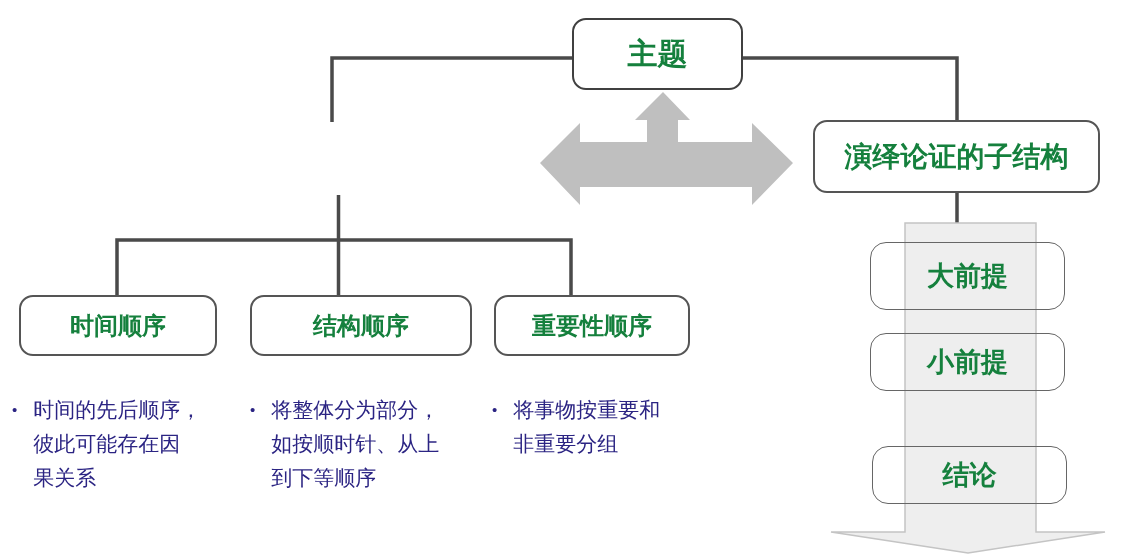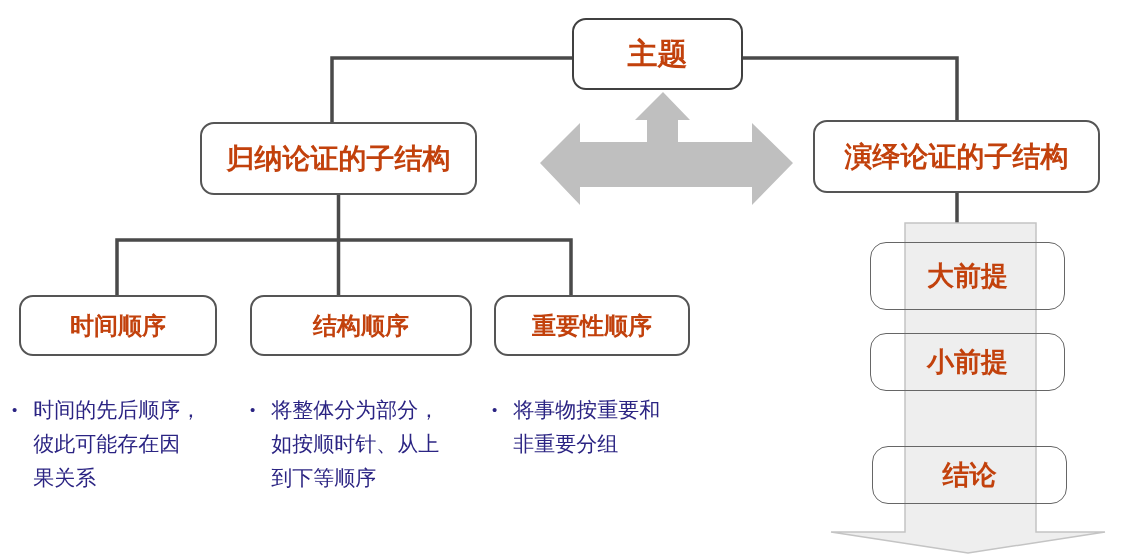--- a/index.html
+++ b/index.html
@@ -8,21 +8,21 @@
     font-family: "Liberation Sans", "DejaVu Sans", sans-serif;
     width: 1135px; height: 559px; position: relative; overflow: hidden;
   }
   .canvas { position: absolute; left: 0; top: 0; width: 1135px; height: 559px; }
   svg.layer { position: absolute; left: 0; top: 0; z-index: 0; }
 
   .node {
     position: absolute; z-index: 2;
     display: flex; align-items: center; justify-content: center;
     border: 2px solid #555555; border-radius: 14px;
-    color: #c2410c; font-weight: 600; background: transparent;
+    color: #15803d; font-weight: 600; background: transparent;
     white-space: nowrap;
   }
   .node-topic      { left: 572px; top: 18px;  width: 171px; height: 72px; font-size: 30px; border-color: #404040; border-width: 2.5px; }
   .node-inductive  { left: 200px; top: 122px; width: 277px; height: 73px; font-size: 28px; }
   .node-deductive  { left: 813px; top: 120px; width: 287px; height: 73px; font-size: 28px; }
   .node-order      { top: 295px; height: 61px; font-size: 24px; }
   .node-time       { left: 19px;  width: 198px; }
   .node-structure  { left: 250px; width: 222px; }
   .node-importance { left: 494px; width: 196px; }
   .node-step       { width: 195px; font-size: 27px; border-width: 1.5px; border-color: #666666; border-radius: 16px; }
@@ -60,23 +60,20 @@
     <g fill="#BFBFBF">
       <polygon points="663,92 690,120 678,120 678,168 647,168 647,120 635,120"></polygon>
       <polygon points="540,163 580,123 580,142 752,142 752,123 793,163 752,205 752,187 580,187 580,205"></polygon>
     </g>
   </svg>
 
   <div class="node node-topic">
     <span>主题</span>
   </div>
 
-  <div class="node node-inductive">
-    <span>归纳论证的子结构</span>
-  </div>
 
   <div class="node node-deductive">
     <span>演绎论证的子结构</span>
   </div>
 
   <div class="node node-order node-time">
     <span>时间顺序</span>
   </div>
 
   <div class="node node-order node-structure">

